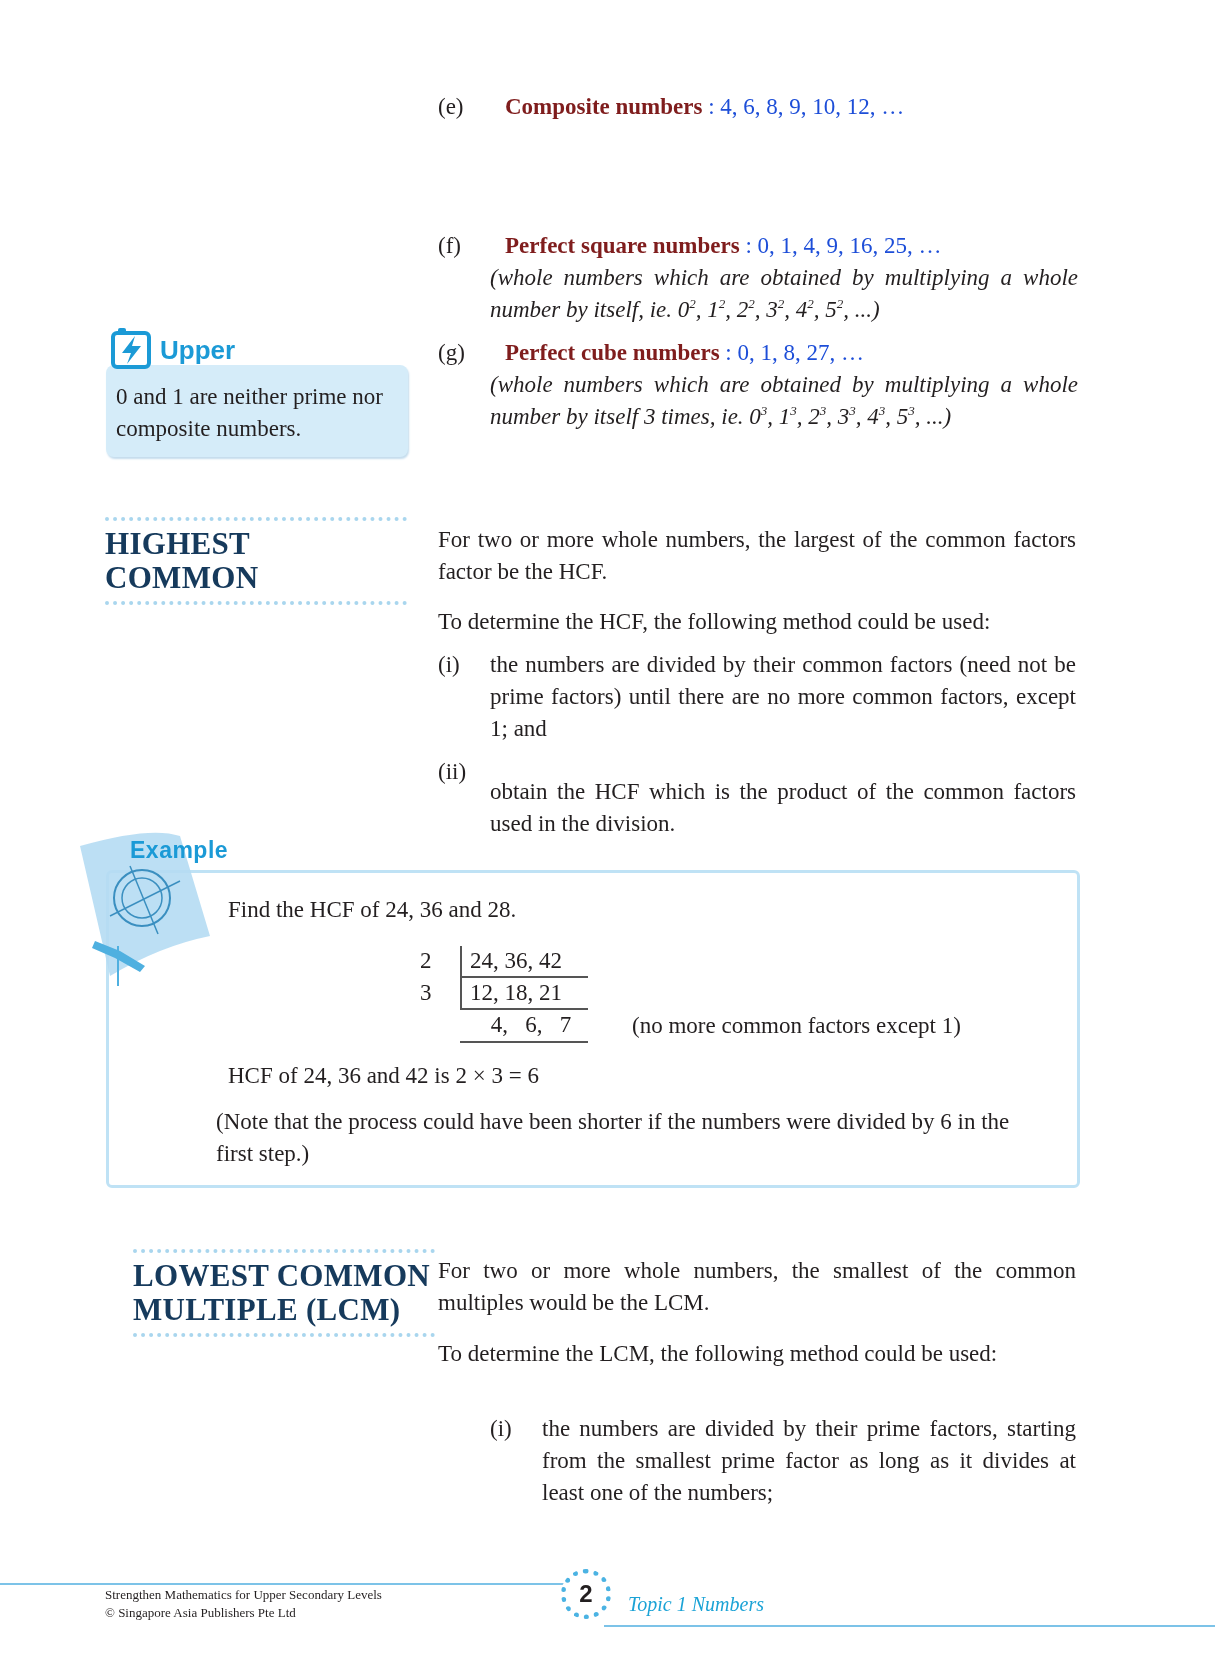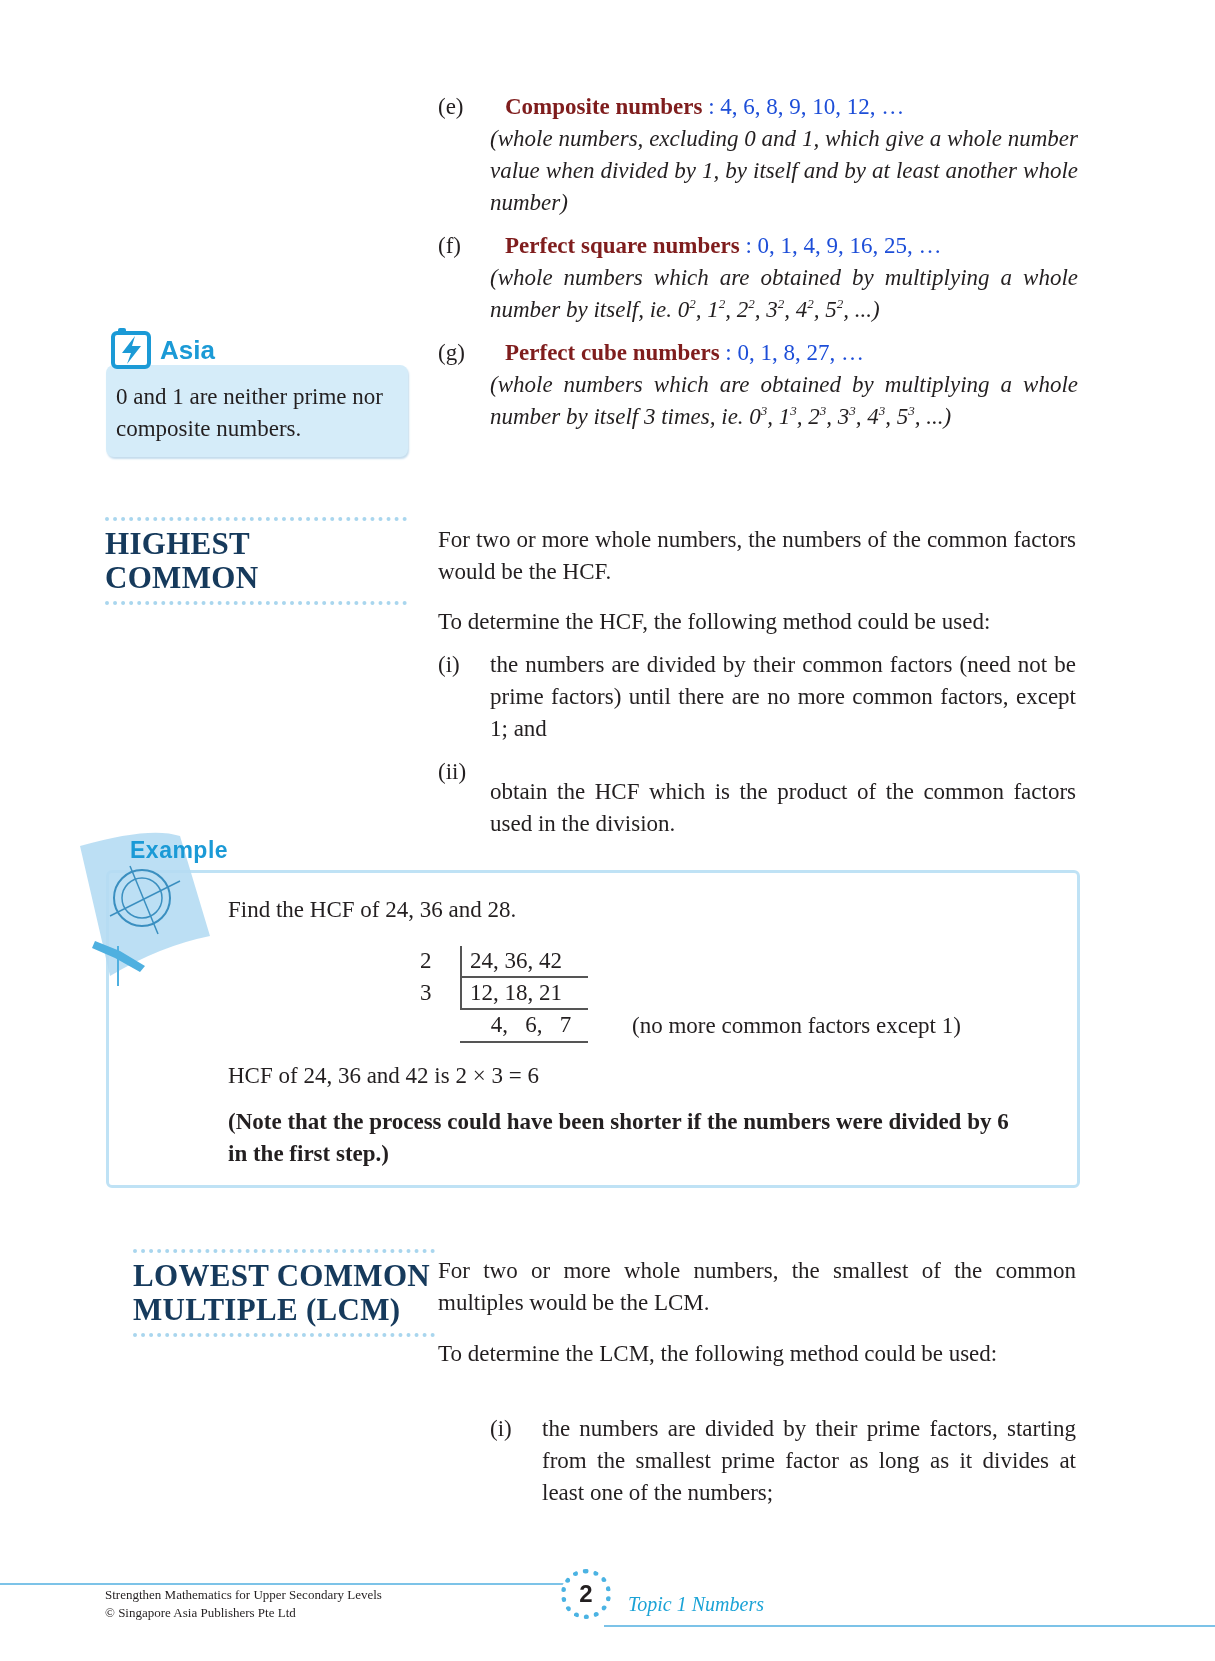--- a/index.html
+++ b/index.html
@@ -48,21 +48,20 @@
                  font-family: "Liberation Sans", "DejaVu Sans", sans-serif; font-weight: bold; font-size: 24px; color: #231f20; }
   .footer-topic { left: 628px; top: 1593px; font-size: 20px; font-style: italic; color: #1ba3d6; }
 </style>
 </head>
 <body>
 
 <div class="abs body-text" style="left:438px; top:91px; width:640px;">
   <span class="label serif" style="left:0; top:0;">(e)</span>
   <div class="item-body" style="left:52px; top:0; width:588px;">
     <div><span class="cyan-bold">Composite numbers</span><span class="cyan"> : 4, 6, 8, 9, 10, 12, …</span></div>
-    <div class="italic justify">(whole numbers, excluding 0 and 1, which give a whole number value when divided by 1, by itself and by at least another whole number)</div>
   </div>
 </div>
 
 <div class="abs body-text" style="left:438px; top:230px; width:640px;">
   <span class="label serif" style="left:0; top:0;">(f)</span>
   <div class="item-body" style="left:52px; top:0; width:588px;">
     <div><span class="cyan-bold">Perfect square numbers</span><span class="cyan"> : 0, 1, 4, 9, 16, 25, …</span></div>
     <div class="italic justify"><span>(whole numbers which are obtained by multiplying a whole number by itself, ie. </span><span>0</span><sup>2</sup>, <span>1</span><sup>2</sup>, <span>2</span><sup>2</sup>, <span>3</span><sup>2</sup>, <span>4</span><sup>2</sup>, <span>5</span><sup>2</sup><span>, ...)</span></div>
   </div>
 </div>
@@ -76,32 +75,32 @@
 </div>
 
 <div class="abs note-box"></div>
 <div class="abs" style="left:110px; top:327px; width:44px; height:44px;">
   <svg width="44" height="44" viewBox="0 0 44 44">
     <rect x="3" y="6" width="36" height="34" rx="4" fill="#ffffff" stroke="#1b9ad6" stroke-width="4"></rect>
     <rect x="8" y="1" width="8" height="7" rx="2" fill="#1b9ad6"></rect>
     <path d="M25 9 L12 26 L21 26 L17 37 L31 19 L22 19 Z" fill="#1b9ad6"></path>
   </svg>
 </div>
-<div class="abs sans note-title">Asia</div>
+<div class="abs sans note-title">Upper</div>
 <div class="abs serif note-text">0 and 1 are neither prime nor composite numbers.</div>
 
 <div class="heading-block" style="top:517px;">
   <div class="dotline"></div>
   <div class="heading">
     <div>HIGHEST COMMON</div>
   </div>
   <div class="dotline"></div>
 </div>
 
-<div class="abs body-text justify" style="left:438px; top:524px; width:638px;">For two or more whole numbers, the numbers of the common factors would be the HCF.</div>
+<div class="abs body-text justify" style="left:438px; top:524px; width:638px;">For two or more whole numbers, the largest of the common factors factor be the HCF.</div>
 <div class="abs body-text" style="left:438px; top:606px; width:640px;">To determine the HCF, the following method could be used:</div>
 
 <div class="abs body-text" style="left:438px; top:649px; width:640px;">
   <span class="label" style="left:0; top:0;">(i)</span>
   <div class="item-body justify" style="left:52px; top:0; width:586px;">the numbers are divided by their common factors (need not be prime factors) until there are no more common factors, except 1; and</div>
 </div>
 <div class="abs body-text" style="left:438px; top:756px; width:640px;">
   <span class="label" style="left:0; top:0;">(ii)</span>
   <div class="item-body justify" style="left:52px; top:0; width:586px;margin-top:20px;">obtain the HCF which is the product of the common factors used in the division.</div>
 </div>
@@ -130,21 +129,21 @@
   <div class="div-row" style="left:67px; top:68px;"> 4,   6,   7</div>
 
   <div class="abs" style="left:42px; top:4px; width:1.5px; height:62px; background:#555;"></div>
   <div class="abs" style="left:42px; top:34px; width:128px; height:1.5px; background:#555;"></div>
   <div class="abs" style="left:42px; top:66px; width:128px; height:1.5px; background:#555;"></div>
   <div class="abs" style="left:42px; top:99px; width:128px; height:1.5px; background:#555;"></div>
 </div>
 <div class="abs body-text" style="left:632px; top:1010px;">(no more common factors except 1)</div>
 
 <div class="abs body-text" style="left:228px; top:1060px;">HCF of  24, 36 and 42 is 2 × 3 = 6</div>
-<div class="abs body-text" style="left:228px; top:1106px; width:800px;font-weight:bold;">(Note that the process could have been shorter if the numbers were divided by 6 in the first step.)</div>
+<div class="abs body-text" style="left:216px; top:1106px; width:800px;">(Note that the process could have been shorter if the numbers were divided by 6 in the first step.)</div>
 
 <div class="heading-block" style="top:1249px;margin-left:28px;">
   <div class="dotline"></div>
   <div class="heading">
     <div>LOWEST COMMON</div>
     <div>MULTIPLE (LCM)</div>
   </div>
   <div class="dotline"></div>
 </div>
 

